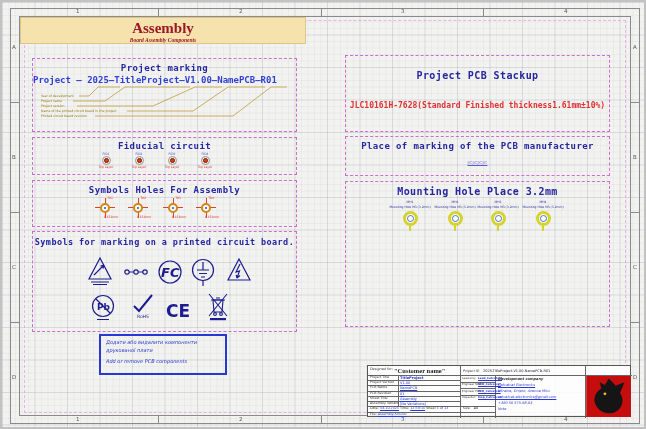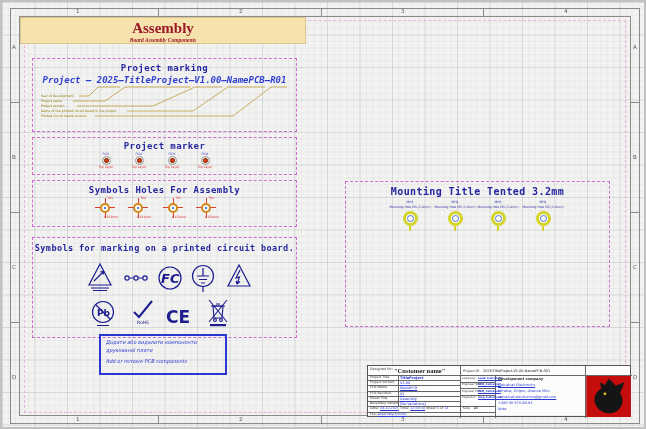--- a/index.html
+++ b/index.html
@@ -16,21 +16,21 @@
     background-size:32.5px 32.5px,32.5px 32.5px,6.5px 6.5px,6.5px 6.5px;}
   .frame{position:absolute;border:1px solid #8a8a8a}
   .tick{position:absolute;background:#8a8a8a}
   .zone{position:absolute;font-size:5.5px;color:#555;line-height:1}
   .pagedash{position:absolute;border:1px dashed rgba(232,130,215,.55)}
   .banner{position:absolute;background:#f6e2ac;border:1px solid #ddc488;text-align:center}
   .banner h1{font-family:"Liberation Serif",serif;font-weight:600;font-size:15px;color:#9c1828;line-height:1.1;margin-top:2px}
   .banner h2{font-family:"Liberation Serif",serif;font-style:italic;font-weight:600;font-size:5.5px;color:#9c1828}
   .box{position:absolute;border:1px dashed #cf6ccf}
   .sec-title{position:absolute;width:100%;text-align:center;font-family:"DejaVu Sans Mono",monospace;font-weight:bold;color:#2626a0;letter-spacing:.4px}
-  .code{position:absolute;width:100%;text-align:center;font-family:"DejaVu Sans Mono",monospace;font-style:italic;font-weight:bold;font-size:9px;color:#2f3fd0;white-space:nowrap}
+  .code{position:absolute;width:100%;font-family:"DejaVu Sans Mono",monospace;font-weight:bold;font-size:9px;color:#2f3fd0;white-space:nowrap}
   .enc-label{position:absolute;left:8px;font-size:3.2px;color:#8f7800;white-space:nowrap}
   .red-line{position:absolute;width:100%;text-align:center;font-family:"DejaVu Sans Mono",monospace;font-weight:bold;font-size:8px;color:#e13030;white-space:nowrap}
   .mark-val{position:absolute;width:100%;text-align:center;font-size:4px;color:#5a5ad0;text-decoration:underline;letter-spacing:.5px}
   .fid{position:absolute;width:30px;display:flex;flex-direction:column;align-items:center}
   .fid .ref{font-size:3px;color:#4444cc;line-height:1.4}
   .fid .dot{width:9px;height:9px;border:1px solid #999;border-radius:50%;display:flex;align-items:center;justify-content:center;background:#f4e6e0}
   .fid .dot i{display:block;width:5px;height:5px;background:#e83c10;border:1px solid #702000;border-radius:50%}
   .fid .layer{font-size:3px;color:#e13030;line-height:1.6}
   .tool{position:absolute;width:30px;display:flex;flex-direction:column;align-items:center}
   .tool .ref{font-size:3px;color:#e13030;line-height:1.3;margin-left:10px}
@@ -116,21 +116,21 @@
       </g>
     </svg>
     <div class="enc-label" style="top:34.5px">Year of development</div>
     <div class="enc-label" style="top:39.5px">Project name</div>
     <div class="enc-label" style="top:44.5px">Project version</div>
     <div class="enc-label" style="top:49.5px">Name of the printed circuit board in the project</div>
     <div class="enc-label" style="top:54.5px">Printed circuit board revision</div>
   </div>
 
   <div class="box" style="left:30px;top:135px;width:265px;height:38px">
-    <div class="sec-title" style="top:3px;font-size:9px">Project marker</div>
+    <div class="sec-title" style="top:3px;font-size:9px">Fiducial circuit</div>
     <div class="fid" style="left:58px;top:14px">
       <span class="ref">FID1</span>
       <span class="dot">
           <i></i>
         </span>
       <span class="layer">Top Layer</span>
     </div>
     <div class="fid" style="left:91px;top:14px">
       <span class="ref">FID2</span>
       <span class="dot">
@@ -195,21 +195,21 @@
           <span class="hl"></span>
           <span class="vl"></span>
           <span class="ring">
             <i></i>
           </span>
         </span>
       <span class="size">1.152mm</span>
     </div>
   </div>
 
-  <div class="box" style="left:30px;top:235px;width:265px;height:101px">
+  <div class="box" style="left:30px;top:229px;width:265px;height:101px">
     <div class="sec-title" style="top:5px;font-size:8.5px">Symbols for marking on a printed circuit board.</div>
     <svg class="sym" style="left:54px;top:24px" width="26" height="32" viewBox="0 0 26 32">
       <g stroke="#1c1c90" stroke-width="1.2" fill="none">
         <path d="M13 2 L24 23 L2 23 Z"></path>
         <path d="M7 19 L17 9 M17 9 L13.5 10 M17 9 L16 12.5"></path>
       </g>
       <rect x="4" y="25.5" width="18" height="1" fill="#1c1c90"></rect>
       <rect x="6" y="28" width="14" height="1" fill="#1c1c90"></rect>
     </svg>
     <svg class="sym" style="left:90px;top:24px" width="26" height="32" viewBox="0 0 26 32">
@@ -260,24 +260,32 @@
       <rect x="5" y="28" width="16" height="2.2" fill="#1c1c90"></rect>
     </svg>
   </div>
 
   <div class="notebox" style="left:97px;top:332px;width:128px;height:41px">
     <div>Додати або видалити компоненти</div>
     <div>друкованої плати</div>
     <div style="margin-top:4px">Add or remove PCB components</div>
   </div>
 
-
+  <div class="box" style="left:343px;top:53px;width:265px;height:77px">
+    <div class="sec-title" style="top:14px;font-size:10px">Project PCB Stackup</div>
+    <div class="red-line" style="top:45px">JLC10161H-7628(Standard Finished thickness1.61mm±10%)</div>
+  </div>
+
+  <div class="box" style="left:343px;top:134px;width:265px;height:40px">
+    <div class="sec-title" style="top:4px;font-size:9px">Place of marking of the PCB manufacturer</div>
+    <div class="mark-val" style="top:23px">JCJCJCJC</div>
+  </div>
 
   <div class="box" style="left:343px;top:179px;width:265px;height:146px">
-    <div class="sec-title" style="top:4px;font-size:10px">Mounting Title Tented 3.2mm</div>
+    <div class="sec-title" style="top:4px;font-size:10px">Mounting Hole Place 3.2mm</div>
     <div class="mh" style="left:34px;top:18px">
       <span class="ref">MH1</span>
       <span class="desc">Mounting Hole M3 (3.2mm)</span>
       <span class="mhole">
           <i></i>
         </span>
         <span class="tail"></span>
     </div>
     <div class="mh" style="left:79px;top:18px">
       <span class="ref">MH2</span>

